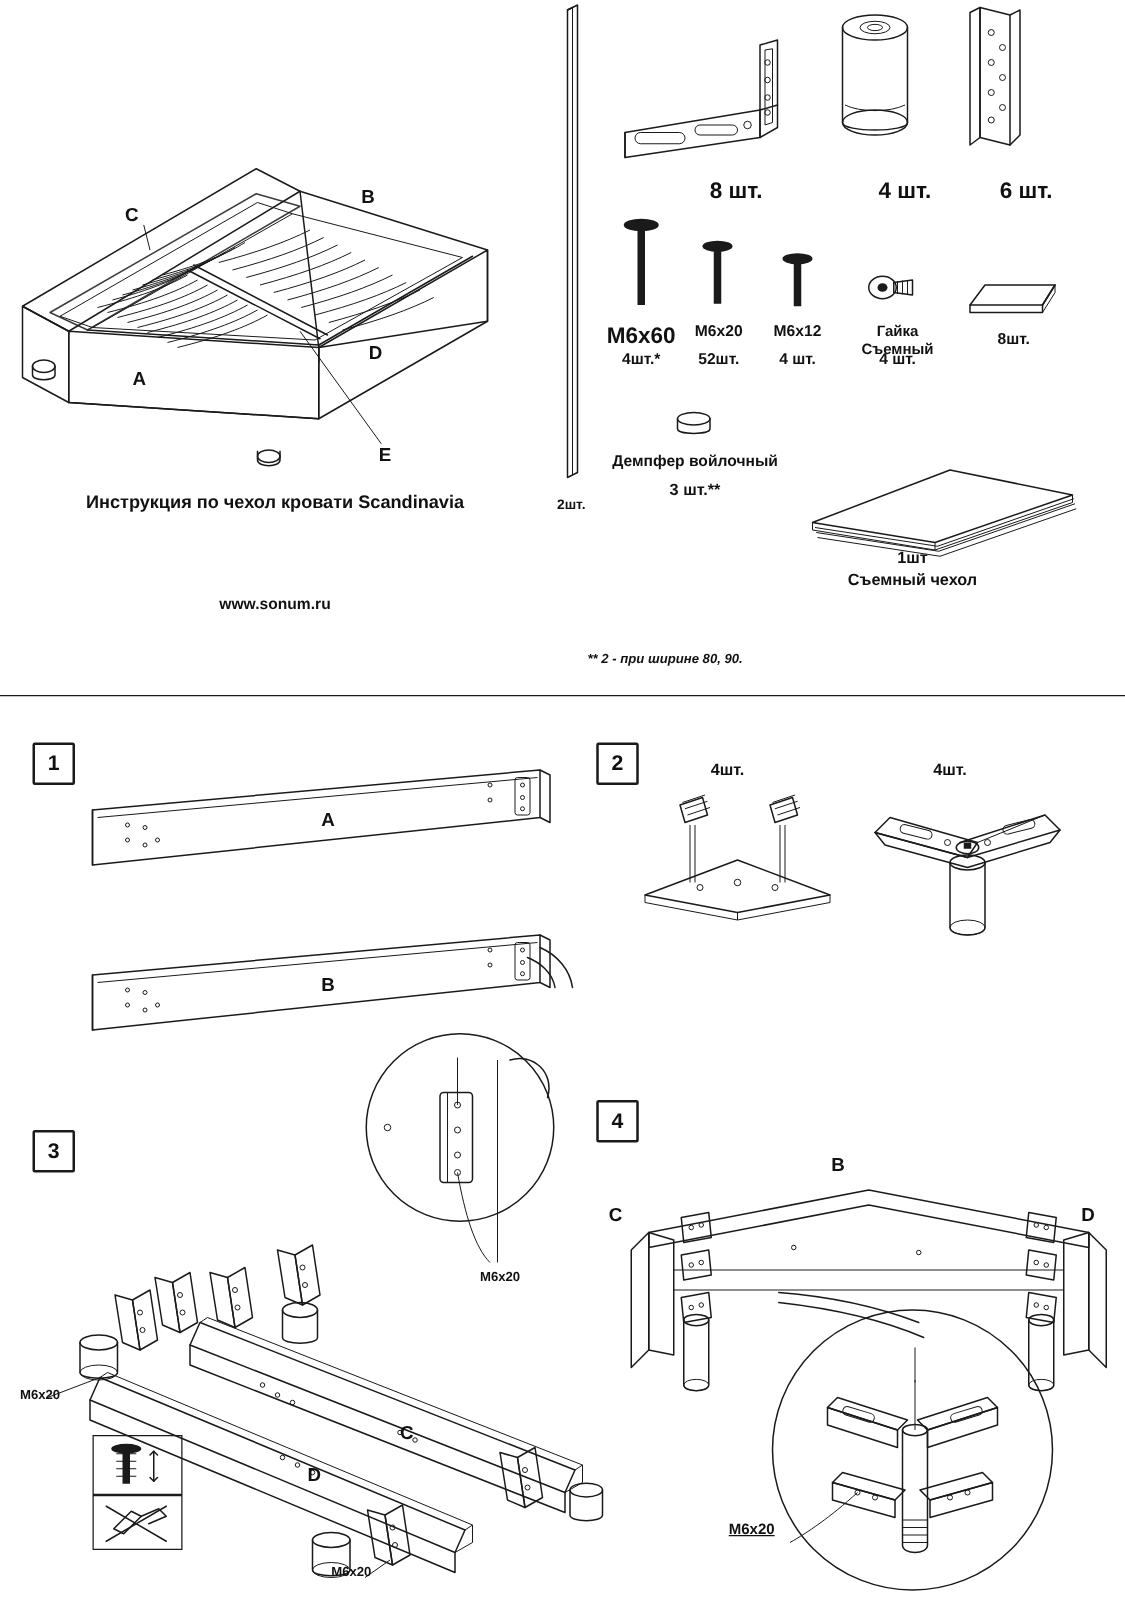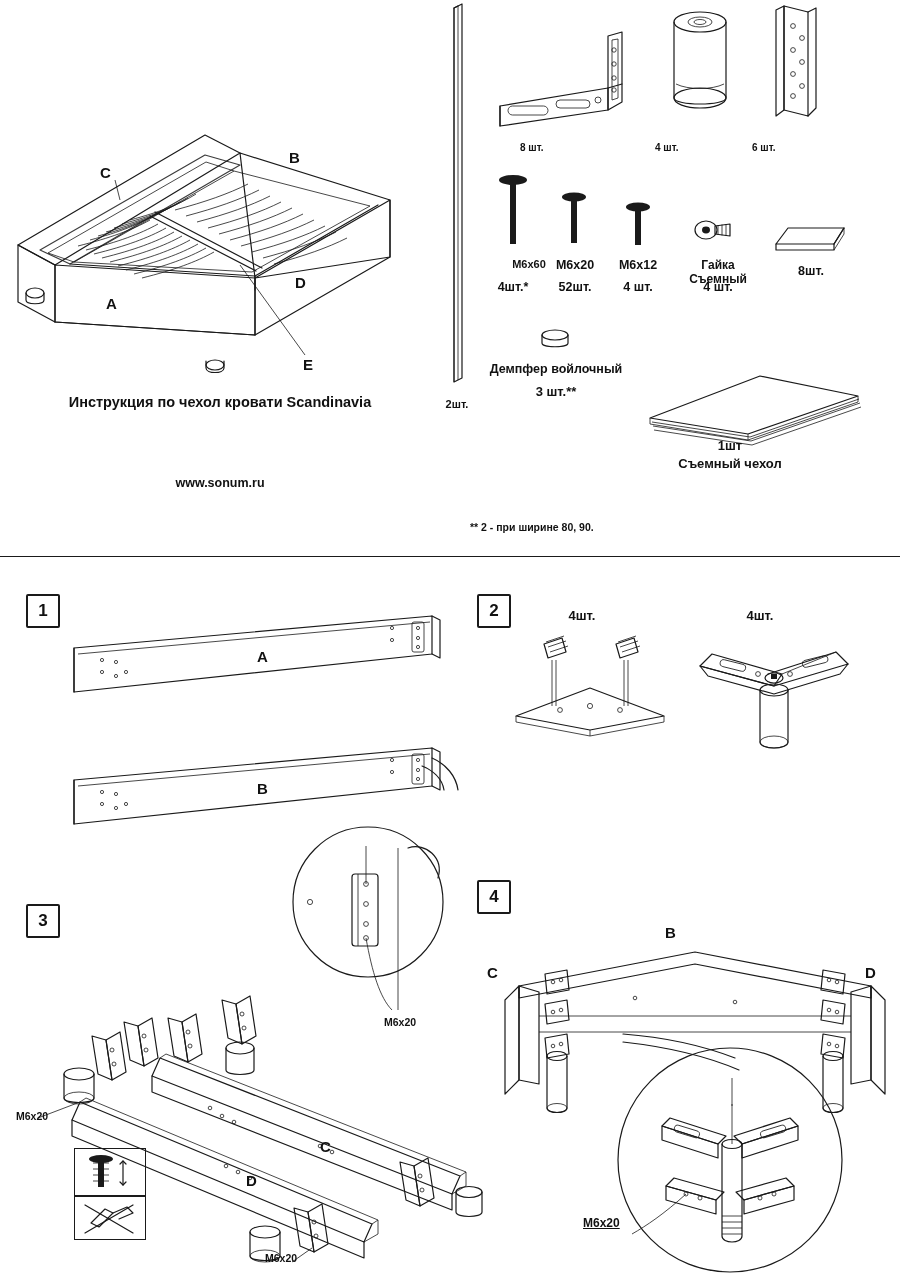--- a/index.html
+++ b/index.html
@@ -8,21 +8,21 @@
     font-family:"Liberation Sans", sans-serif;color:#111;
     position:relative;overflow:hidden;
   }
   .page{position:relative;width:900px;height:1280px;}
   .abs{position:absolute;}
   svg{display:block;overflow:visible;}
   .stroke{fill:none;stroke:#1a1a1a;stroke-width:1.2;stroke-linejoin:round;stroke-linecap:round;}
   .stroke-thin{fill:none;stroke:#1a1a1a;stroke-width:0.8;}
   .fill-dark{fill:#1a1a1a;}
   .lbl{font-size:15px;font-weight:bold;color:#111;}
-  .cap{font-size:10px;font-weight:bold;text-align:left;}
+  .cap{font-size:18px;font-weight:bold;text-align:right;}
   .cap-sm{font-size:11px;font-weight:bold;text-align:center;}
   .title{font-size:14.5px;font-weight:bold;text-align:center;}
   .site{font-size:12.5px;font-weight:bold;text-align:center;margin-top:42px;}
   .note{font-size:10.5px;font-weight:bold;}
   .stepbox{
     width:30px;height:30px;border:2px solid #1a1a1a;border-radius:2px;
     display:flex;align-items:center;justify-content:center;
     font-size:17px;font-weight:bold;
   }
   .divider{position:absolute;left:0;top:556px;width:900px;height:1px;background:#1a1a1a;}
@@ -171,21 +171,21 @@
     </svg>
   </div>
   <div class="abs cap" style="left:752px;top:142px;width:90px;">6 шт.</div>
 
   <div class="abs" style="left:488px;top:172px;width:50px;height:75px;">
     <svg width="50" height="75" viewBox="0 0 50 75">
       <ellipse class="fill-dark" cx="25" cy="8" rx="14" ry="5"></ellipse>
       <rect class="fill-dark" x="22" y="10" width="6" height="62"></rect>
     </svg>
   </div>
-  <div class="abs cap-sm" style="left:496px;top:258px;width:66px;font-size:11px;">M6x60</div>
+  <div class="abs cap-sm" style="left:480px;top:258px;width:66px;font-size:18px;">M6x60</div>
   <div class="abs cap-sm" style="left:480px;top:280px;width:66px;font-size:12.5px;">4шт.*</div>
 
   <div class="abs" style="left:552px;top:190px;width:44px;height:58px;">
     <svg width="44" height="58" viewBox="0 0 44 58">
       <ellipse class="fill-dark" cx="22" cy="7" rx="12" ry="4.5"></ellipse>
       <rect class="fill-dark" x="19" y="9" width="6" height="44"></rect>
     </svg>
   </div>
   <div class="abs cap-sm" style="left:544px;top:258px;width:62px;font-size:12.5px;">M6x20</div>
   <div class="abs cap-sm" style="left:544px;top:280px;width:62px;font-size:12.5px;">52шт.</div>
@@ -235,21 +235,21 @@
       <path class="stroke-thin" d="M10 50 L10 56 L108 72 L108 66"></path>
       <path class="stroke-thin" d="M108 72 L218 34 L218 28"></path>
       <path class="stroke-thin" d="M12 54 L110 69 L219 31"></path>
       <path class="stroke-thin" d="M13 58 L111 73 L220 35"></path>
       <path class="stroke-thin" d="M14 62 L112 77 L221 39"></path>
     </svg>
   </div>
   <div class="abs cap-sm" style="left:640px;top:438px;width:180px;font-size:13px;">1шт</div>
   <div class="abs cap-sm" style="left:640px;top:456px;width:180px;font-size:13px;">Съемный чехол</div>
 
-  <div class="abs note" style="left:470px;top:521px;width:420px;">** 2 - при ширине 80, 90.</div>
+  <div class="abs note" style="left:470px;top:521px;width:420px;font-style:italic;">** 2 - при ширине 80, 90.</div>
 
   <div class="divider"></div>
 
   <div class="abs stepbox" style="left:26px;top:594px;">1</div>
 
   <div class="abs" style="left:60px;top:600px;width:420px;height:260px;">
     <svg width="420" height="260" viewBox="0 0 420 260">
 
       <path class="stroke" d="M14 48 L372 16 L372 54 L14 92 Z"></path>
       <path class="stroke" d="M14 48 L14 92"></path>

